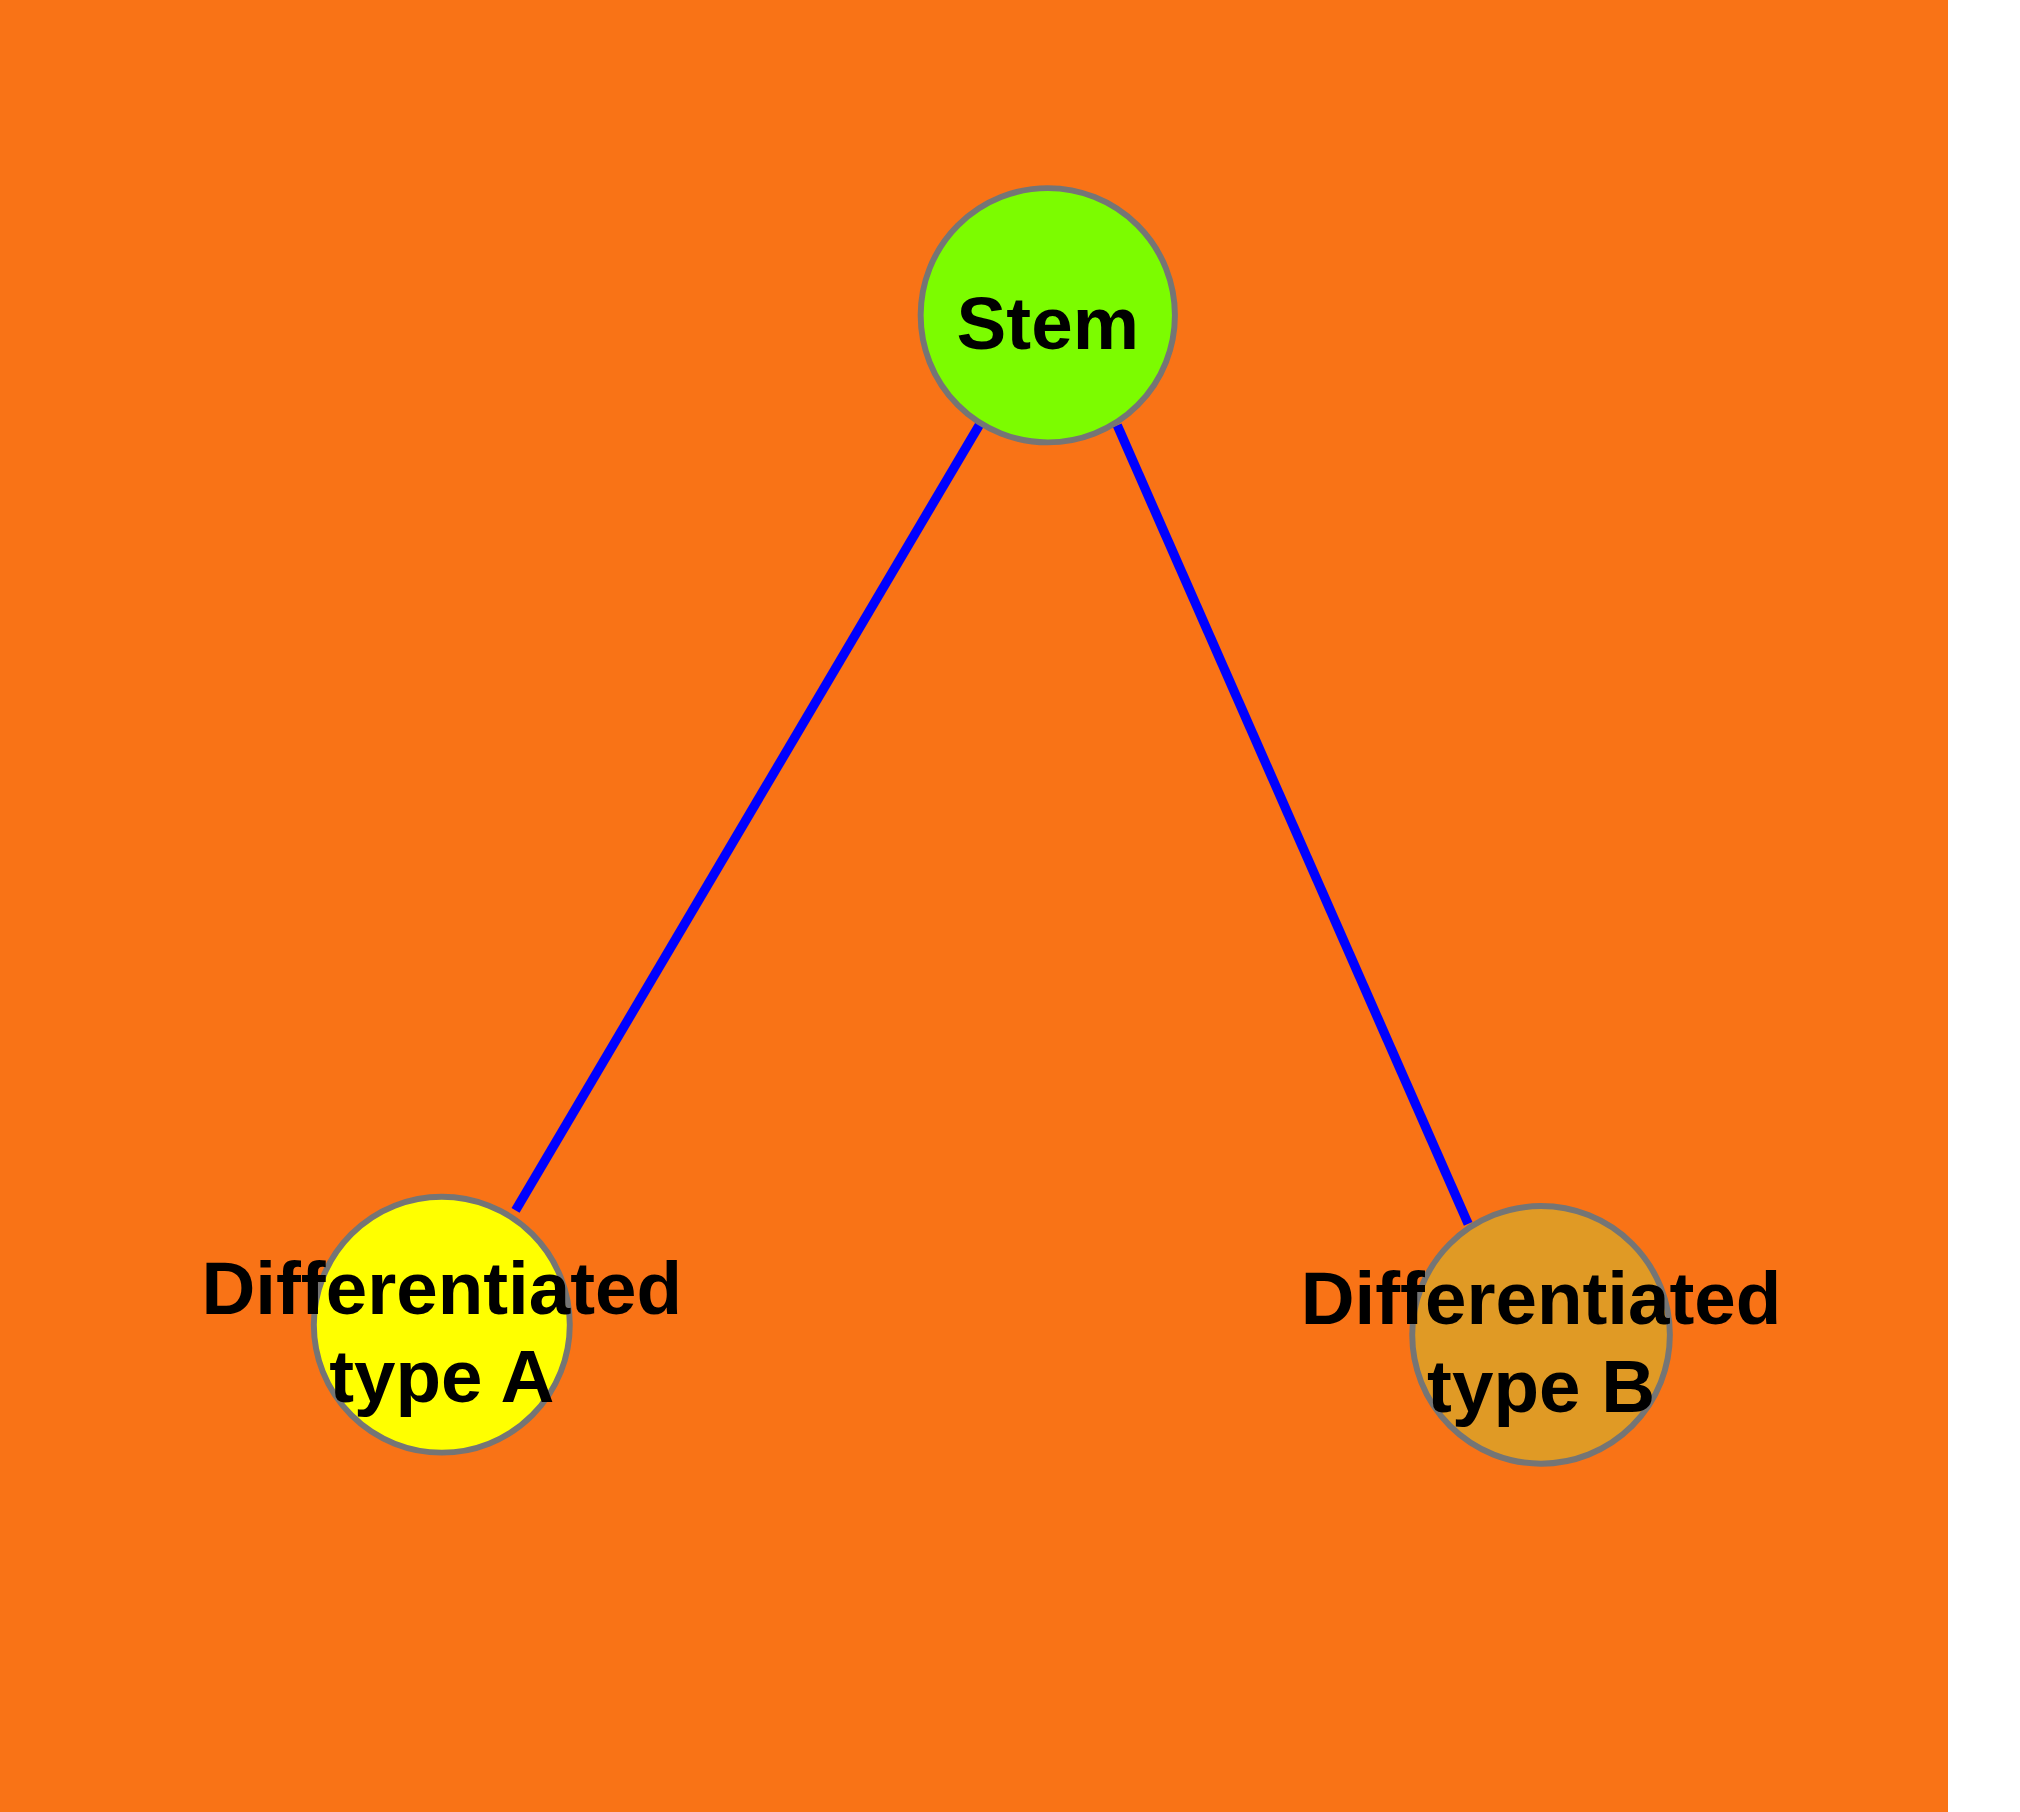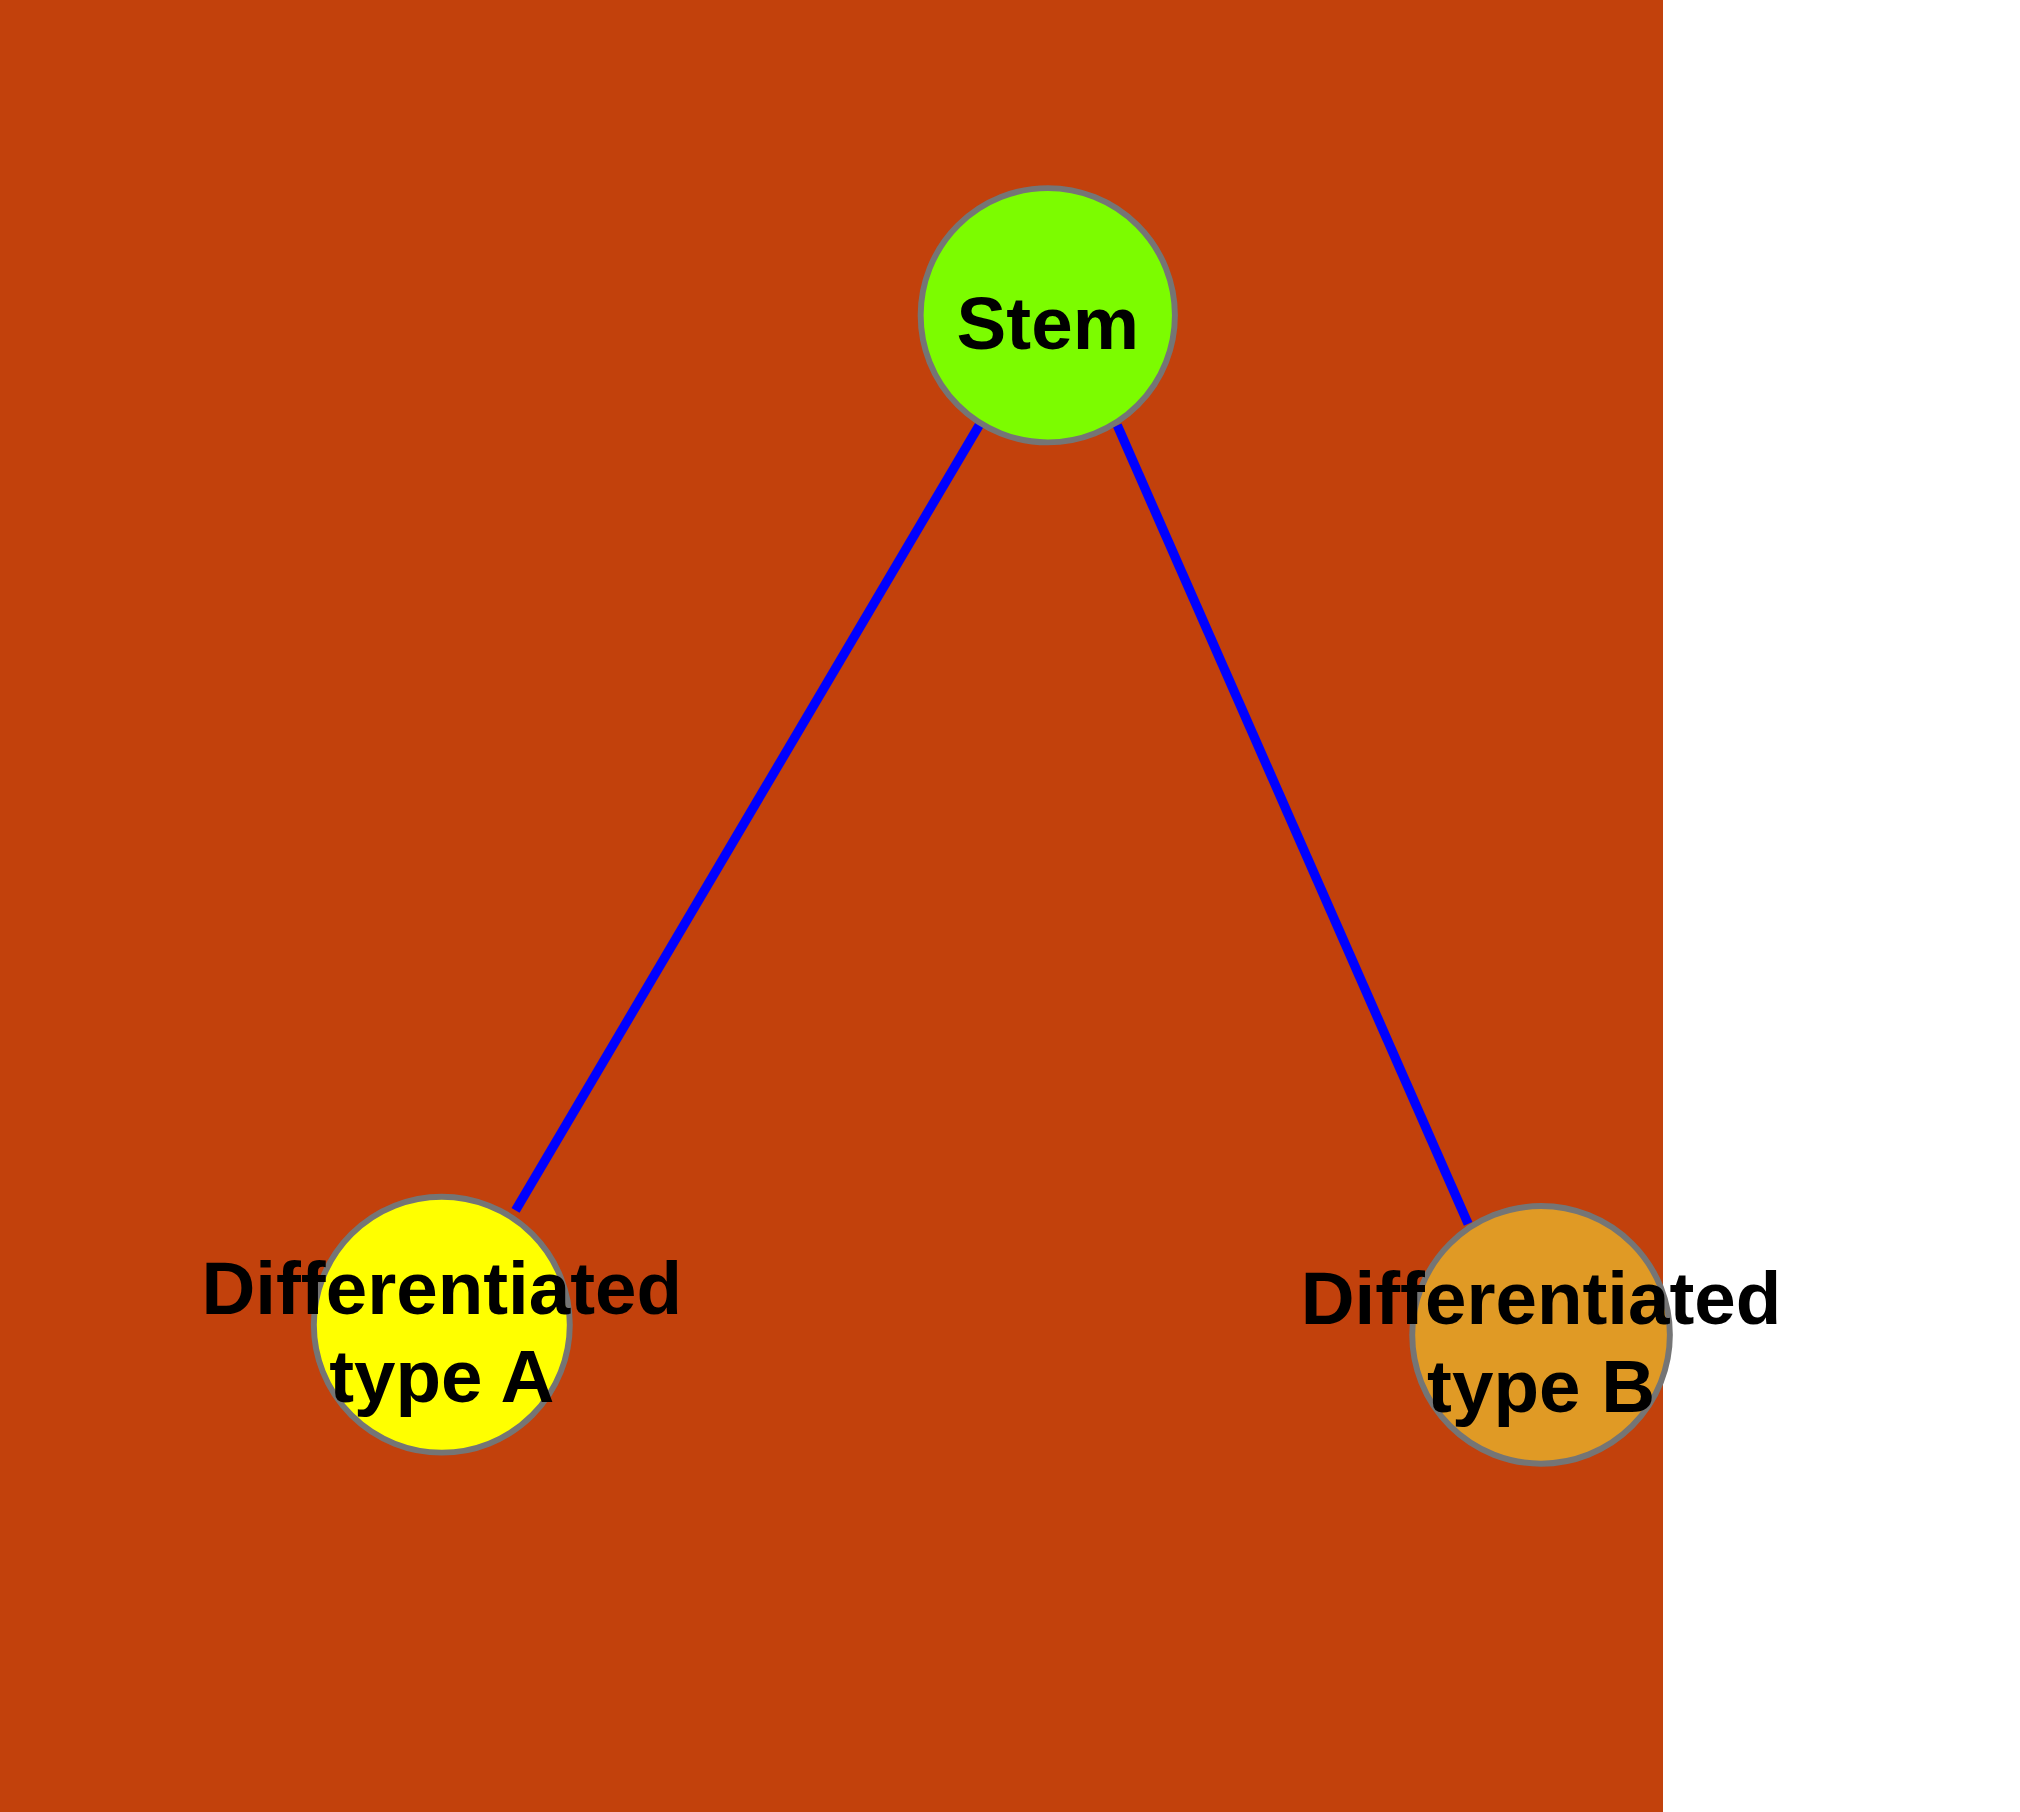--- a/index.html
+++ b/index.html
@@ -36,21 +36,21 @@
   .node-circle {
     stroke: #757575;
   }
   .edge-line {
     stroke-linecap: butt;
   }
 </style>
 </head>
 <body>
 
-<div id="canvas" style="width: 1663px; height: 1812px; background: #c2410c;">
+<div id="canvas" style="width: 1948px; height: 1812px; background: #f97316;">
   <svg id="graph-svg" viewBox="0 0 2384 2138" xmlns="http://www.w3.org/2000/svg" style="width: 2021px; height: 1812px;">
 
     <g>
       <line class="edge-line" x1="1156" y1="500" x2="608" y2="1428" stroke="#0000ff" stroke-width="11"></line>
       <line class="edge-line" x1="1318" y1="502" x2="1732" y2="1444" stroke="#0000ff" stroke-width="11"></line>
     </g>
 
     <g>
       <circle class="node-circle" cx="1236" cy="372" r="150" fill="#7cfc00" stroke="#757575" stroke-width="7"></circle>
       <text class="node-label" x="1236" y="388" font-size="88">Stem</text>

